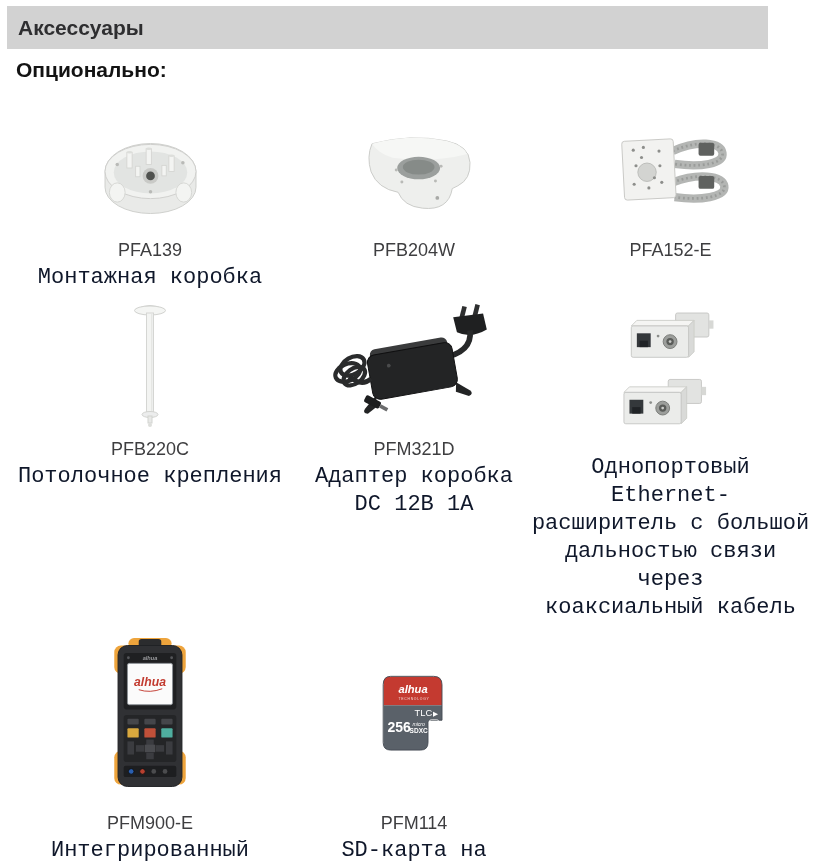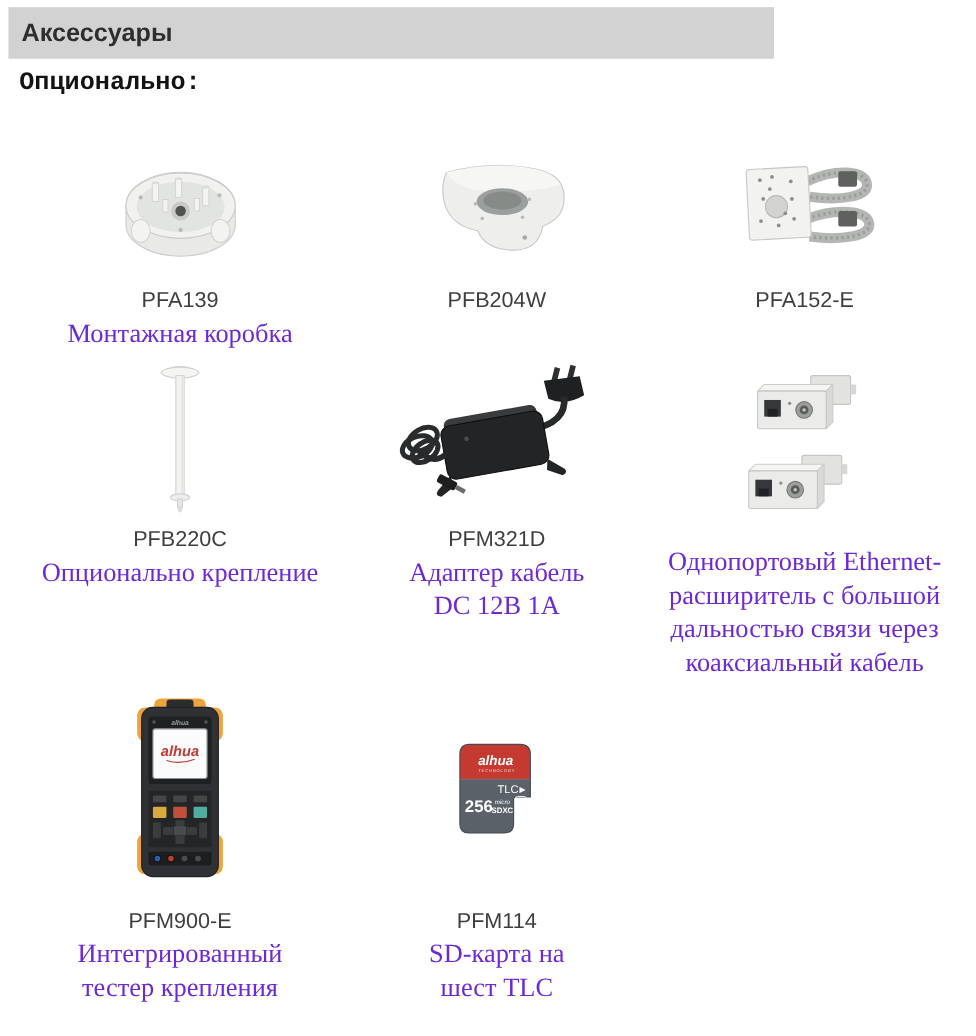--- a/index.html
+++ b/index.html
@@ -1,42 +1,42 @@
 <!DOCTYPE html>
 <html><head>
 <meta charset="utf-8">
 <style>
   html,body{margin:0;padding:0;}
   body{
     width:813px;height:863px;background:#ffffff;position:relative;overflow:hidden;
     font-family:"Liberation Sans",sans-serif;
   }
   .header-bar{
-    position:absolute;left:7px;top:6px;width:638px;height:43px;background:#d2d2d2;
+    position:absolute;left:7px;top:6px;width:761px;height:43px;background:#d2d2d2;
     display:flex;align-items:center;padding-left:11px;box-sizing:border-box;
   }
   .header-title{font-size:21px;font-weight:bold;color:#2e2e30;}
-  .subtitle{position:absolute;left:16px;top:58px;font-size:21px;font-weight:bold;color:#131313;font-family:Liberation Mono, monospace;}
+  .subtitle{position:absolute;left:16px;top:58px;font-size:21px;font-weight:bold;color:#131313;}
   .grid{
     position:absolute;left:0;top:113px;width:813px;
     display:grid;grid-template-columns:300px 228px 285px;
   }
   .cell{display:flex;flex-direction:column;align-items:center;}
   .imgbox{display:flex;align-items:center;justify-content:center;width:100%;}
   .r1 .imgbox{height:124px;}
   .r2 .imgbox{height:144px;}
   .imgbox.lr{height:162px;}
   .imgbox.tall{height:188px;}
   .model{
     font-size:18px;line-height:27px;color:#3e3e40;text-align:left;
     font-family:"Liberation Sans",sans-serif;
   }
   .desc{
-    font-size:22px;line-height:28px;color:#6d28d9;text-align:center;white-space:pre-line;
-    font-family:Liberation Serif, serif;
+    font-size:22px;line-height:28px;color:#0f172a;text-align:center;white-space:pre-line;
+    font-family:Liberation Mono, monospace;
   }
   svg{display:block;}
 </style>
 </head>
 <body>
 
 <div class="header-bar">
   <span class="header-title">Аксессуары</span>
 </div>
 
@@ -130,21 +130,21 @@
         <path d="M13,12 Q28,3 43,12 Z" fill="#eff0ee" stroke="#d2d3d0"></path>
         <ellipse cx="28" cy="12.5" rx="15.5" ry="4.5" fill="#f4f5f3" stroke="#d2d3d0"></ellipse>
         <rect x="24.5" y="15" width="7" height="100" fill="#f3f4f2" stroke="#d5d6d3"></rect>
         <line x1="29.8" y1="16" x2="29.8" y2="114" stroke="#e0e1df"></line>
         <ellipse cx="28" cy="116.5" rx="8" ry="3" fill="#eceded" stroke="#d2d3d0"></ellipse>
         <rect x="26" y="118" width="4" height="7" fill="#e8e9e7" stroke="#d2d3d0"></rect>
         <circle cx="28" cy="127" r="2" fill="#dddedb"></circle>
       </svg>
     </div>
     <div class="model">PFB220C</div>
-    <div class="desc">Опционально крепление</div>
+    <div class="desc">Потолочное крепления</div>
   </div>
 
 
   <div class="cell r2">
     <div class="imgbox">
       <svg width="168" height="120" viewBox="0 0 180 128">
         <g fill="#2e2f30">
           <rect x="140" y="2" width="5" height="14" transform="rotate(14 142 9)"></rect>
           <rect x="154" y="0" width="5" height="14" transform="rotate(14 156 7)"></rect>
         </g>
@@ -163,21 +163,21 @@
           <ellipse cx="26" cy="77" rx="13" ry="8" transform="rotate(-36 26 77)"></ellipse>
         </g>
         <path d="M44,80 C34,88 28,82 20,78" stroke="#28292a" stroke-width="5" fill="none"></path>
         <g transform="rotate(28 46 106)">
           <rect x="36" y="101" width="18" height="8" rx="2" fill="#1d1e1f"></rect>
           <rect x="54" y="103" width="9" height="4" fill="#6b6c6d"></rect>
         </g>
       </svg>
     </div>
     <div class="model">PFM321D</div>
-    <div class="desc">Адаптер кабель
+    <div class="desc">Адаптер коробка
 DC 12В 1А</div>
   </div>
 
   <div class="cell r3">
     <div class="imgbox lr">
       <svg width="120" height="140" viewBox="0 0 130 150">
         <defs>
           <g id="lrmod">
             <rect x="52" y="0" width="36" height="26" rx="2" fill="#e2e3e1" stroke="#c5c6c3"></rect>
             <rect x="88" y="8" width="5" height="9" fill="#d7d8d5"></rect>

